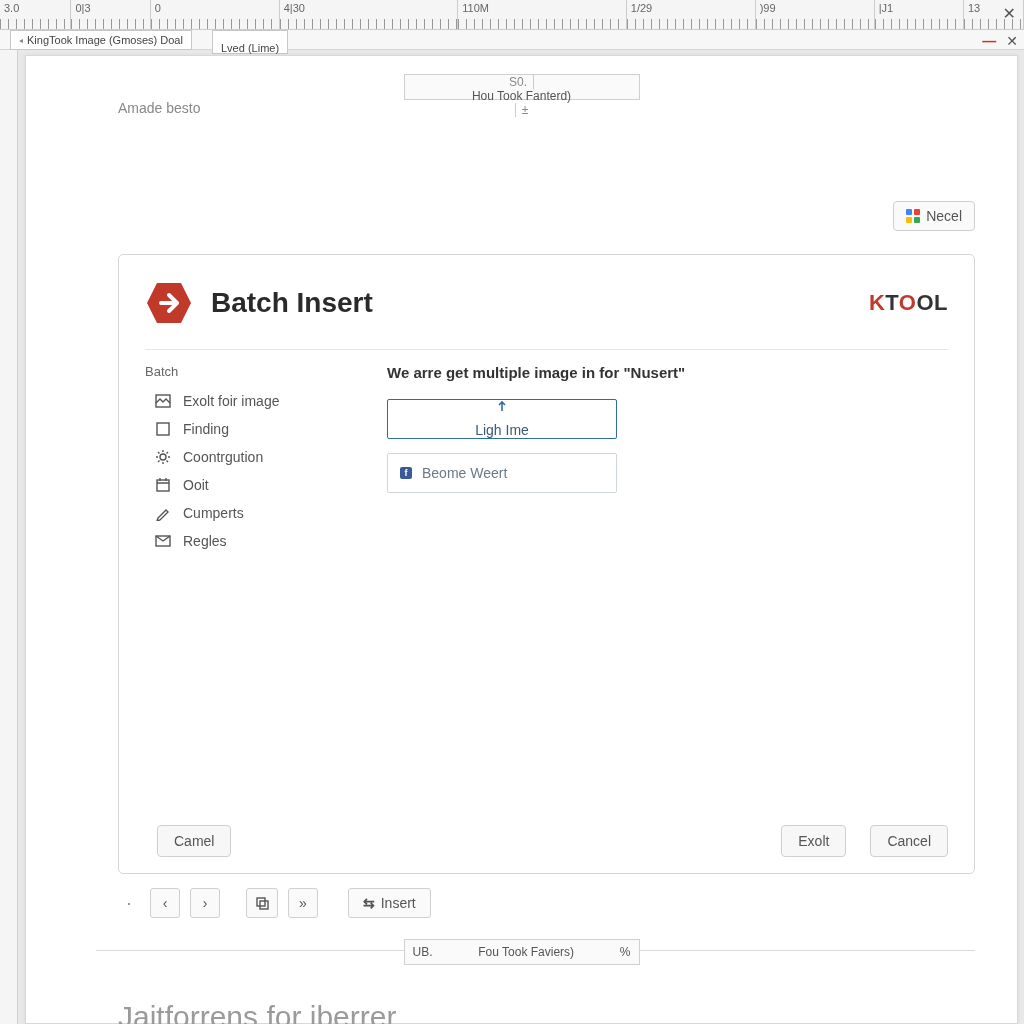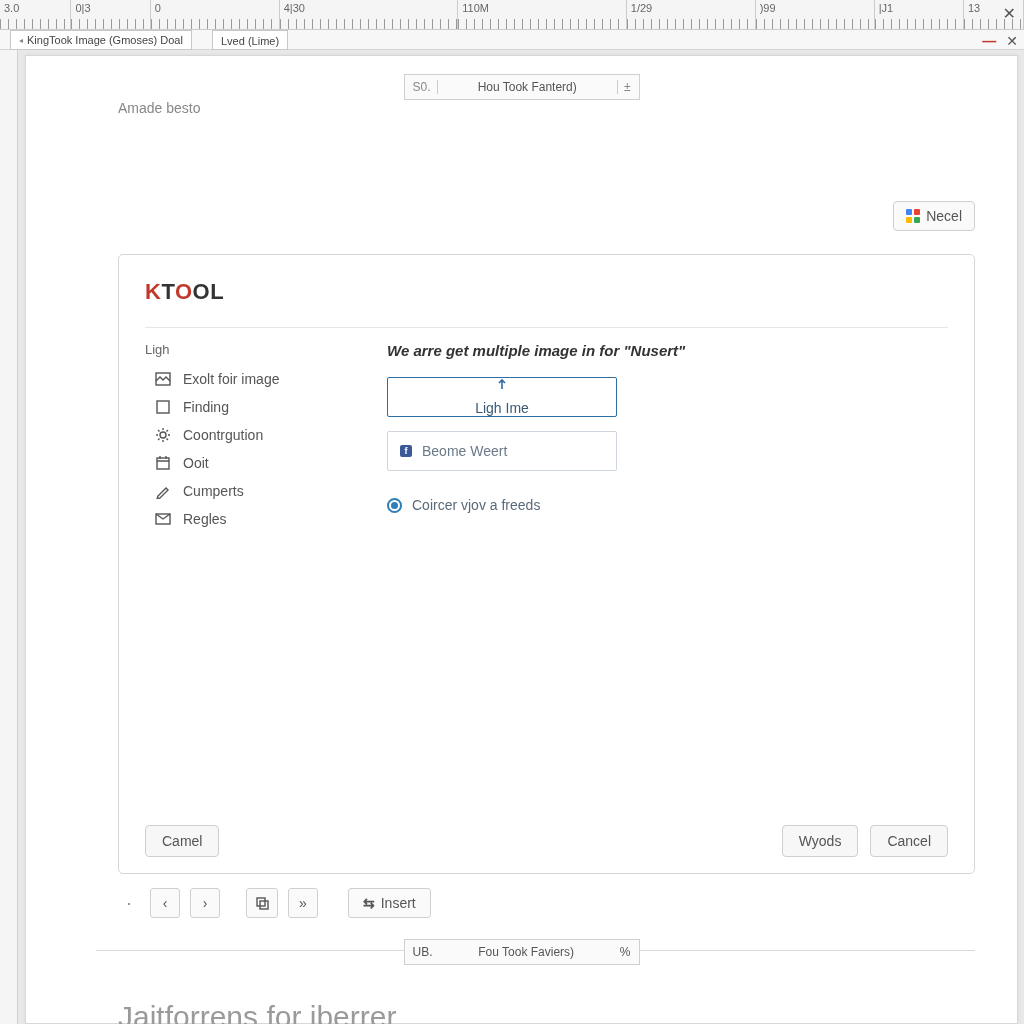--- a/index.html
+++ b/index.html
@@ -30,21 +30,21 @@
     background: #f7f7f7; border-bottom: 1px solid #d5d5d5;
   }
   .tab-chip {
     position: absolute; top: 30px; left: 10px; height: 20px;
     background: #fff; border: 1px solid #c8c8c8; font-size: 11px;
     padding: 2px 8px; color: #444; display: flex; align-items: center; gap: 4px;
   }
   .tab-chip2 {
     position: absolute; top: 30px; left: 212px; height: 20px;
     background: #fff; border: 1px solid #c8c8c8; font-size: 11px;
-    padding: 4px 8px; color: #444;
+    padding: 11px 8px; color: #444;
   }
   .win-ctrl {
     position: absolute; top: 33px; right: 6px; display: flex; gap: 10px;
     font-size: 14px; color: #555;
   }
   .win-ctrl .min { color: #c0392b; font-weight: bold; }
   
   .vruler {
     position: absolute; top: 50px; left: 0; width: 18px; bottom: 0;
     background: #f5f5f5; border-right: 1px solid #d0d0d0;
@@ -53,21 +53,21 @@
   .page {
     position: absolute; top: 55px; left: 25px; right: 6px; bottom: 0;
     background: #fff; border: 1px solid #d8d8d8;
     box-shadow: 0 0 4px rgba(0,0,0,0.06);
     padding: 18px 0 0 0;
   }
   .field-pill {
     width: 236px; margin: 0 auto; height: 26px;
     border: 1px solid #cfcfcf; background: #fafafa;
     display: flex; align-items: center; justify-content: space-between;
-    padding: 0 8px; font-size: 12px; color: #555;
+    padding: 0 8px; font-size: 12px; color: #555; flex-direction: column;
   }
   .field-pill .lead { color: #888; border-right: 1px solid #ccc; padding-right: 6px; }
   .field-pill .trail { color: #888; border-left: 1px solid #ccc; padding-left: 6px; }
   .doc-title {
     margin: 48px 0 4px 92px; font-size: 33px; font-weight: 300; color: #8a8a8a;
     letter-spacing: 0.3px;
   }
   .doc-title em { font-style: italic; font-weight: 300; }
   .doc-sub { margin-left: 92px; font-size: 14px; color: #888; }
   .top-btn {
@@ -97,42 +97,42 @@
   .panel-body { display: flex; margin-top: 14px; height: 430px; }
   .side { width: 220px; }
   .side-h { font-size: 13px; color: #666; margin-bottom: 8px; }
   .side-list { list-style: none; }
   .side-list li {
     display: flex; align-items: center; gap: 12px;
     padding: 6px 0 6px 10px; font-size: 14px; color: #555;
   }
   .side-list svg { width: 16px; height: 16px; flex: 0 0 16px; }
   .main { flex: 1; padding-left: 22px; }
-  .main-h { font-size: 15px; font-weight: 600; color: #333; margin-bottom: 18px; font-style: italic; }
+  .main-h { font-size: 15px; font-weight: 600; color: #333; margin-bottom: 18px; }
   .opt {
     width: 230px; height: 40px; border: 1px solid #cfd6dd; border-radius: 2px;
     display: flex; align-items: center; gap: 10px; padding: 0 12px;
     font-size: 14px; color: #6a7a88; margin-bottom: 14px; background: #fff;
   }
   .opt.sel { border-color: #2e6da4; color: #3a5a74; flex-direction: column; }
   .opt .micon { width: 12px; height: 12px; }
   .radio-row { margin-top: 26px; display: flex; align-items: center; gap: 10px;
     font-size: 14px; color: #5a6a78; }
   .radio {
     width: 15px; height: 15px; border: 2px solid #2e7fb8; border-radius: 50%;
     display: inline-flex; align-items: center; justify-content: center;
   }
   .radio i { width: 7px; height: 7px; background: #2e7fb8; border-radius: 50%; }
   .panel-foot {
     position: absolute; bottom: 16px; left: 26px; right: 26px;
     display: flex; justify-content: space-between; align-items: center;
   }
   .btn {
     border: 1px solid #cfcfcf; background: #f7f7f7; border-radius: 4px;
-    padding: 7px 16px; font-size: 14px; color: #555;
+    padding: 7px 16px; font-size: 14px; color: #555; margin-left: 12px;
   }
   .foot-right { display: flex; gap: 12px; }
   
   .pager {
     position: absolute; top: 832px; left: 92px; display: flex; gap: 10px; align-items: center;
   }
   .pg {
     border: 1px solid #d0d0d0; background: #fafafa; border-radius: 3px;
     min-width: 30px; height: 30px; display: flex; align-items: center; justify-content: center;
     font-size: 14px; color: #555; padding: 0 8px;
@@ -225,28 +225,37 @@
       <i style="background:#4285f4"></i>
         <i style="background:#ea4335"></i>
       <i style="background:#fbbc05"></i>
         <i style="background:#34a853"></i>
     </span>
     <span>Necel</span>
   </div>
 
   <div class="panel">
     <div class="panel-head">
+      <div class="left">
+        <span class="hex">
+          <svg viewBox="0 0 48 48">
+            <polygon points="12,4 36,4 46,24 36,44 12,44 2,24" fill="#c0392b"></polygon>
+            <path d="M16 24 h14 M24 16 l8 8 -8 8" stroke="#fff" stroke-width="4" fill="none" stroke-linecap="round" stroke-linejoin="round"></path>
+          </svg>
+        </span>
+        <span class="panel-title">Batch Insert</span>
+      </div>
       <span class="brand">
         <span class="k">K</span>T<span class="o">O</span>OL
       </span>
     </div>
 
     <div class="panel-body">
       <div class="side">
-        <div class="side-h">Ligh</div>
+        <div class="side-h">Batch</div>
         <ul class="side-list">
           <li>
             <svg viewBox="0 0 16 16" fill="none" stroke="#555" stroke-width="1.4">
                 <rect x="1" y="2" width="14" height="12"></rect>
                 <path d="M1 10 l4-4 3 3 3-3 4 4"></path>
               </svg>
             <span>Exolt foir image</span>
           </li>
           <li>
             <svg viewBox="0 0 16 16" fill="none" stroke="#555" stroke-width="1.4">
@@ -291,33 +300,27 @@
           <svg class="micon" viewBox="0 0 12 12" fill="none" stroke="#2e6da4" stroke-width="1.6">
               <path d="M6 11 V2 M3 5 l3-3 3 3"></path>
             </svg>
           <span>Ligh Ime</span>
         </div>
         <div class="opt">
           <span class="micon" style="background:#3b5998;color:#fff;font-size:9px;font-weight:bold;display:flex;align-items:center;justify-content:center;border-radius:2px">f</span>
           <span>Beome Weert</span>
         </div>
 
-        <div class="radio-row">
-          <span class="radio">
-              <i></i>
-            </span>
-          <span>Coircer vjov a freeds</span>
-        </div>
       </div>
     </div>
 
     <div class="panel-foot">
       <button class="btn">Camel</button>
       <div class="foot-right">
-        <button class="btn">Wyods</button>
+        <button class="btn">Exolt</button>
         <button class="btn">Cancel</button>
       </div>
     </div>
   </div>
 
   <div class="pager">
     <span class="pg dot">·</span>
     <span class="pg">‹</span>
     <span class="pg">›</span>
     <span style="width:6px"></span>

